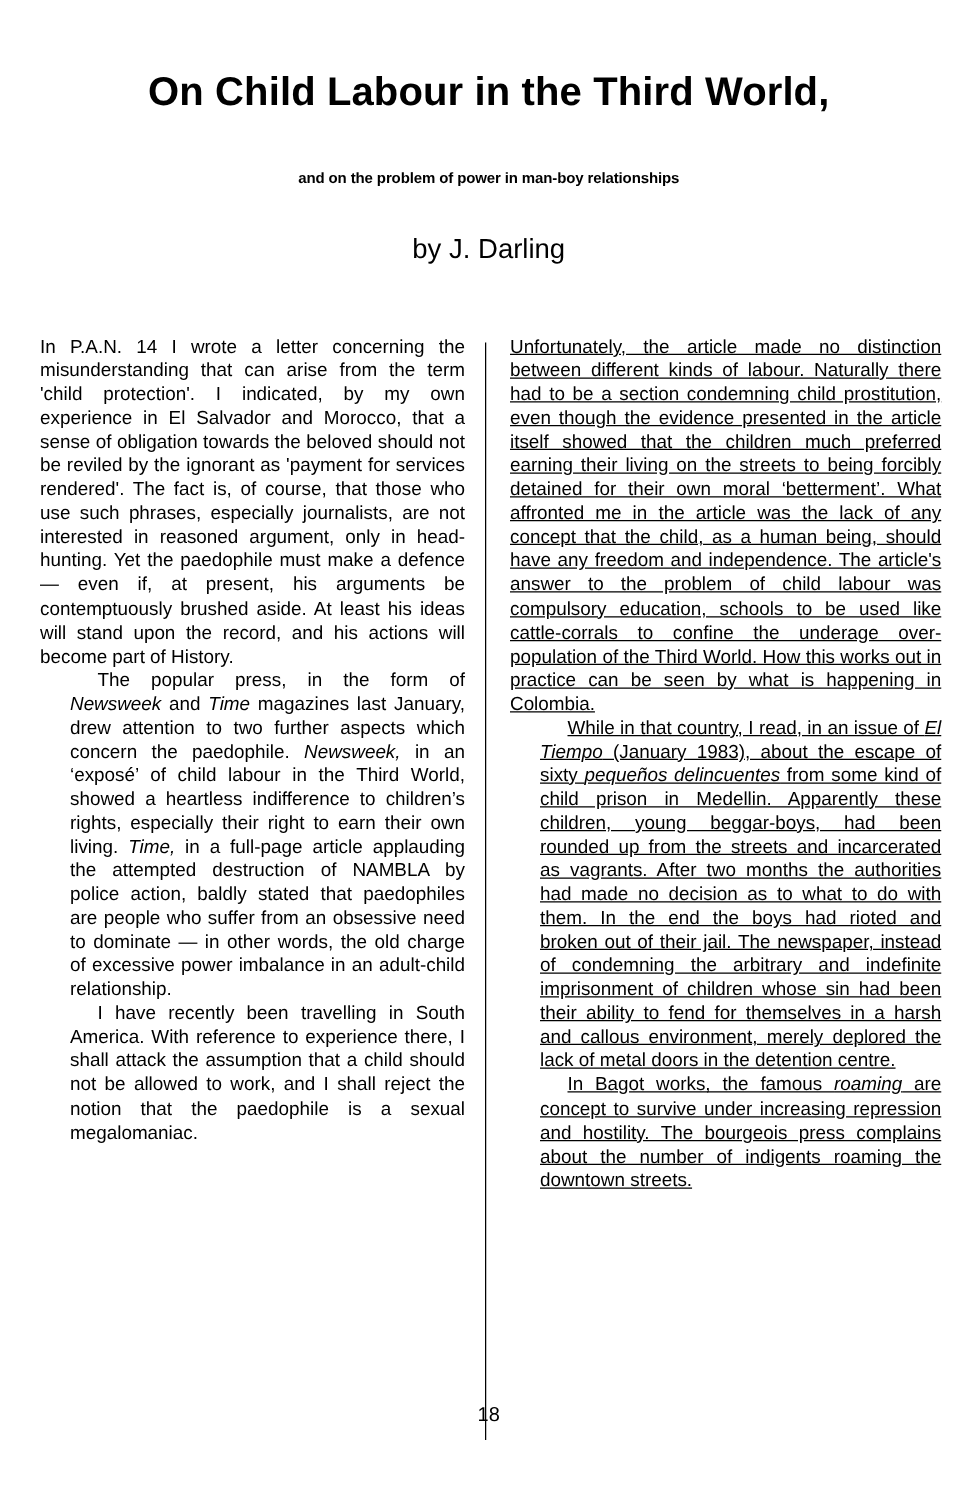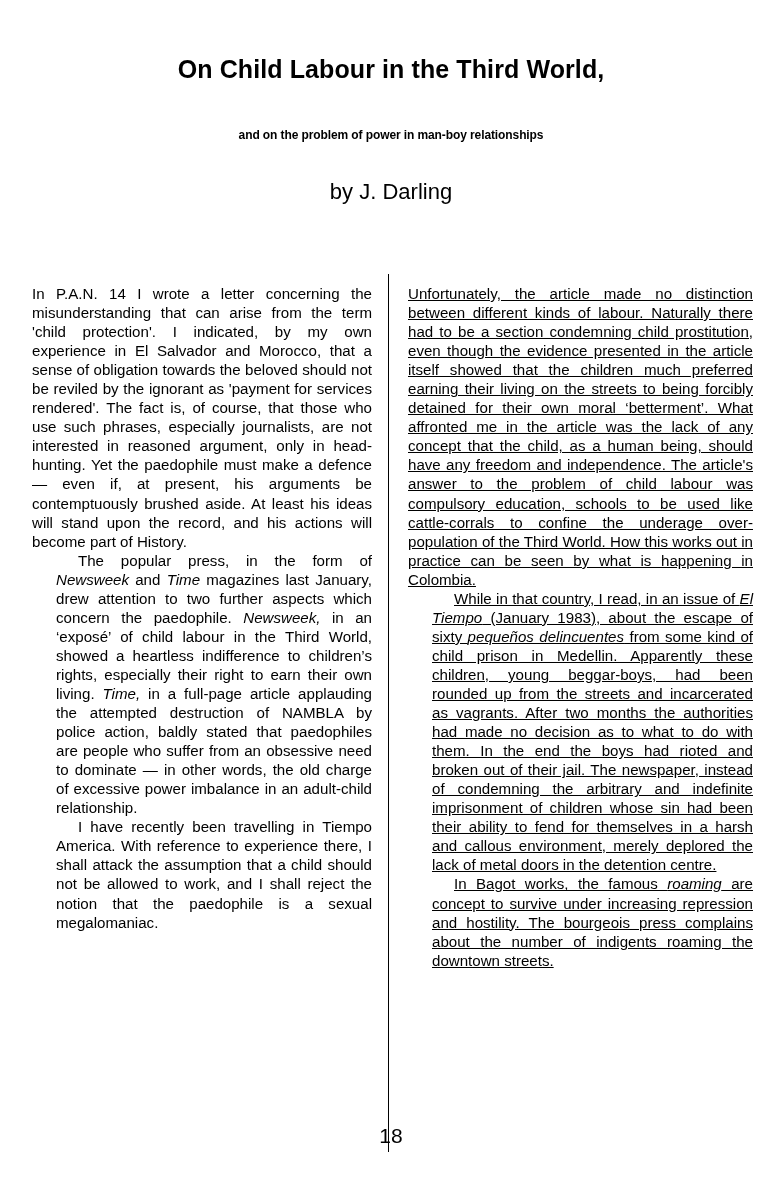--- a/index.html
+++ b/index.html
@@ -25,21 +25,21 @@
 
   
   .masthead {
     position: absolute;
     left: 0;
     top: 56px;
     width: 782px;
     text-align: center;
   }
   .doc-title {
-    font-size: 25px;
+    font-size: 32px;
     font-weight: bold;
     letter-spacing: 0.1px;
     line-height: 1.1;
     margin: 0;
   }
   .doc-subtitle {
     font-size: 12px;
     font-weight: bold;
     margin: 0;
     padding-top: 44px;
@@ -49,21 +49,21 @@
     font-size: 22px;
     font-weight: normal;
     margin: 0;
     padding-top: 37px;
   }
 
   
   .columns {
     position: absolute;
     left: 0;
-    top: 284px;
+    top: 268px;
     width: 731px;
     height: 890px;
   }
   .col {
     position: absolute;
     top: 0;
     width: 340px;
     font-size: 15.1px;
     line-height: 19.05px;
     text-align: justify;
@@ -96,42 +96,42 @@
     height: 878px;
     background: #000000;
   }
 
   .folio {
     position: absolute;
     left: 0;
     top: 1124px;
     width: 782px;
     text-align: center;
-    font-size: 21px;
+    font-size: 16px;
     font-weight: normal;
   }
 </style>
 </head>
 <body>
 
 <div class="page">
 
   <div class="masthead">
     <h1 class="doc-title">On Child Labour in the Third World,</h1>
     <h2 class="doc-subtitle">and on the problem of power in man-boy relationships</h2>
     <div class="doc-byline">by J. Darling</div>
   </div>
 
   <div class="rule"></div>
 
   <div class="columns">
     <div class="col col-left">
         <p><span>In P.A.N. 14 I wrote a letter concerning the misunderstanding that can arise from the term 'child protection'. I indicated, by my own experience in El Salvador and Morocco, that a sense of obligation towards the beloved should not be reviled by the ignorant as 'payment for services rendered'. The fact is, of course, that those who use such phrases, especially journalists, are not interested in reasoned argument, only in head-hunting. Yet the paedophile must make a defence — even if, at present, his arguments be contemptuously brushed aside. At least his ideas will stand upon the record, and his actions will become part of History.</span></p>
         <p><span>The popular press, in the form of </span><em>Newsweek</em><span> and </span><em>Time</em><span> magazines last January, drew attention to two further aspects which concern the paedophile. </span><em>Newsweek,</em><span> in an ‘exposé’ of child labour in the Third World, showed a heartless indifference to children’s rights, especially their right to earn their own living. </span><em>Time,</em><span> in a full-page article applauding the attempted destruction of NAMBLA by police action, baldly stated that paedophiles are people who suffer from an obsessive need to dominate — in other words, the old charge of excessive power imbalance in an adult-child relationship.</span></p>
-        <p><span>I have recently been travelling in Tiempo America. With reference to experience there, I shall attack the assumption that a child should not be allowed to work, and I shall reject the notion that the paedophile is a sexual megalomaniac.</span></p>
+        <p><span>I have recently been travelling in South America. With reference to experience there, I shall attack the assumption that a child should not be allowed to work, and I shall reject the notion that the paedophile is a sexual megalomaniac.</span></p>
       </div>
     <div class="col col-right">
         <p><span>Unfortunately, the article made no distinction between different kinds of labour. Naturally there had to be a section condemning child prostitution, even though the evidence presented in the article itself showed that the children much preferred earning their living on the streets to being forcibly detained for their own moral ‘betterment’. What affronted me in the article was the lack of any concept that the child, as a human being, should have any freedom and independence. The article's answer to the problem of child labour was compulsory education, schools to be used like cattle-corrals to confine the underage over-population of the Third World. How this works out in practice can be seen by what is happening in Colombia.</span></p>
         <p><span>While in that country, I read, in an issue of </span><em>El Tiempo</em><span> (January 1983), about the escape of sixty </span><em>pequeños delincuentes</em><span> from some kind of child prison in Medellin. Apparently these children, young beggar-boys, had been rounded up from the streets and incarcerated as vagrants. After two months the authorities had made no decision as to what to do with them. In the end the boys had rioted and broken out of their jail. The newspaper, instead of condemning the arbitrary and indefinite imprisonment of children whose sin had been their ability to fend for themselves in a harsh and callous environment, merely deplored the lack of metal doors in the detention centre.</span></p>
         <p class="lastpara"><span>In Bagot works, the famous </span><em>roaming</em><span> are concept to survive under increasing repression and hostility. The bourgeois press complains about the number of indigents roaming the downtown streets.</span></p>
       </div>
   </div>
 
   <div class="folio">18</div>
 

